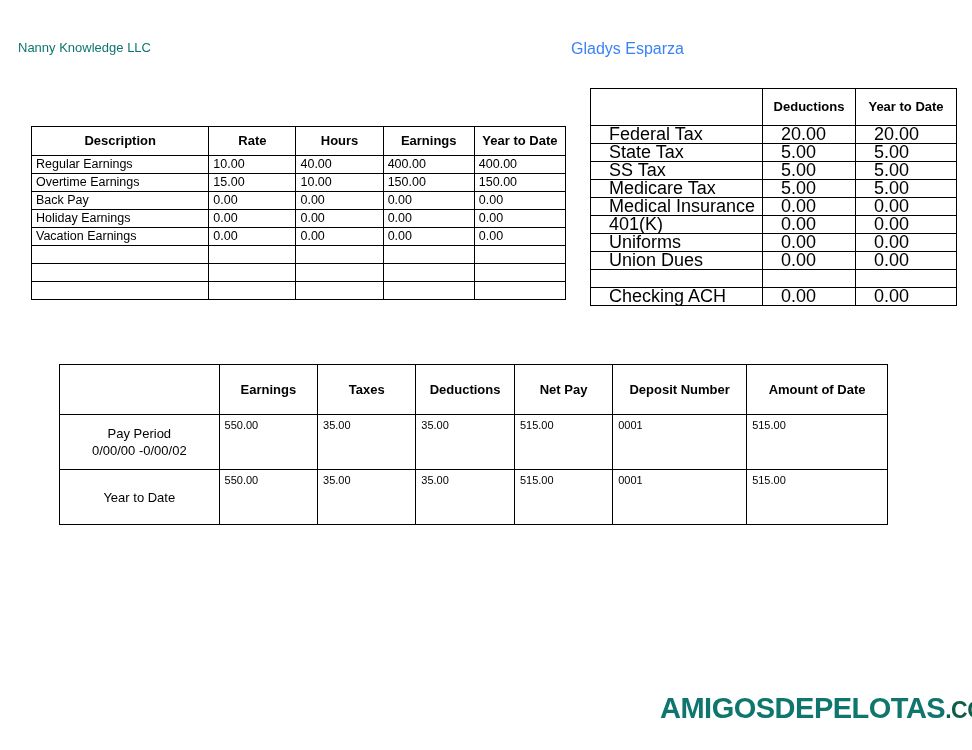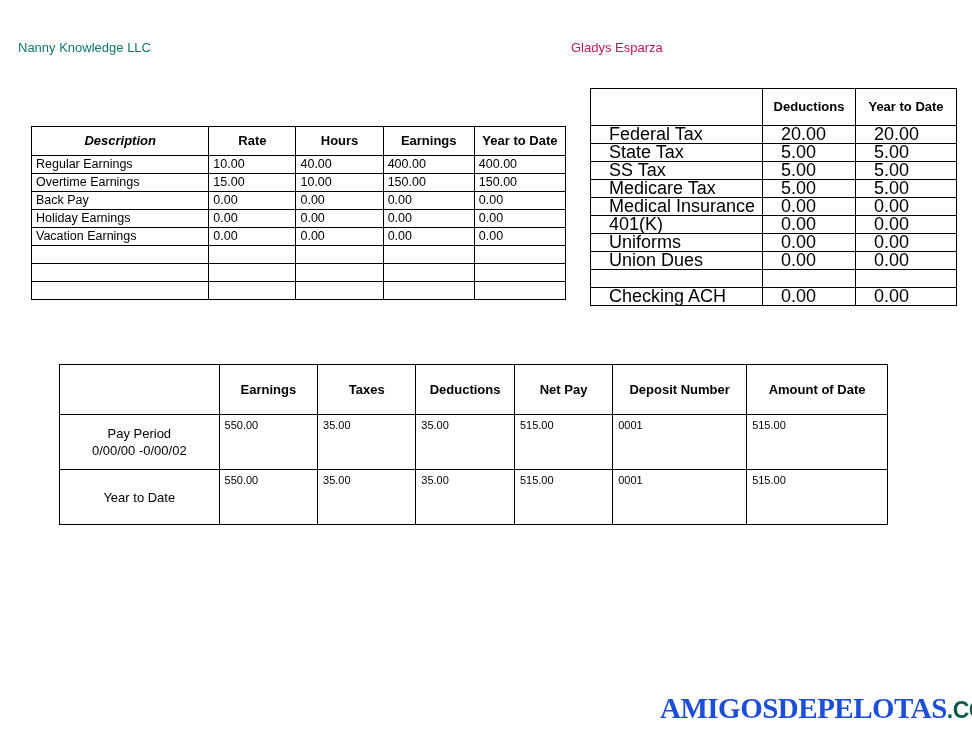--- a/index.html
+++ b/index.html
@@ -27,22 +27,22 @@
     position: absolute;
     left: 18px;
     top: 0;
     font-size: 13px;
     color: #0f766e;
   }
   .employee-name {
     position: absolute;
     left: 571px;
     top: 0;
-    font-size: 13px;
-    color: #be185d;
+    font-size: 16px;
+    color: #3b82f6;
   }
 
   table {
     border-collapse: collapse;
     font-size: 12.5px;
   }
   table td, table th {
     border: 1px solid #000000;
     padding: 0;
     font-weight: normal;
@@ -65,21 +65,21 @@
     vertical-align: middle;
     line-height: 14px;
   }
   .earnings-table td {
     height: 17px;
     line-height: 17px;
     padding-left: 4px;
     font-size: 12.5px;
     margin-top: 6px;
   }
-  .col-desc { width: 176px; font-style: italic; }
+  .col-desc { width: 176px; }
   .col-rate { width: 86px; }
   .col-hours { width: 86px; }
   .col-earn { width: 90px; }
   .col-ytd { width: 90px; }
 
   
   .deductions-table {
     position: absolute;
     left: 590px;
     top: 88px;
@@ -148,21 +148,21 @@
   
   .watermark {
     position: absolute;
     left: 660px;
     top: 692px;
     font-size: 29px;
     font-weight: bold;
     letter-spacing: -0.5px;
     white-space: nowrap;
   }
-  .watermark .wm-main { color: #1d4ed8; font-family: Liberation Serif, serif; }
+  .watermark .wm-main { color: #0f766e; }
   .watermark .wm-suffix { color: #0d5c4a; font-size: 23px; }
 </style>
 </head>
 <body>
 
 <div class="header">
   <div class="company-name">Nanny Knowledge LLC</div>
   <div class="employee-name">Gladys Esparza</div>
 </div>
 

